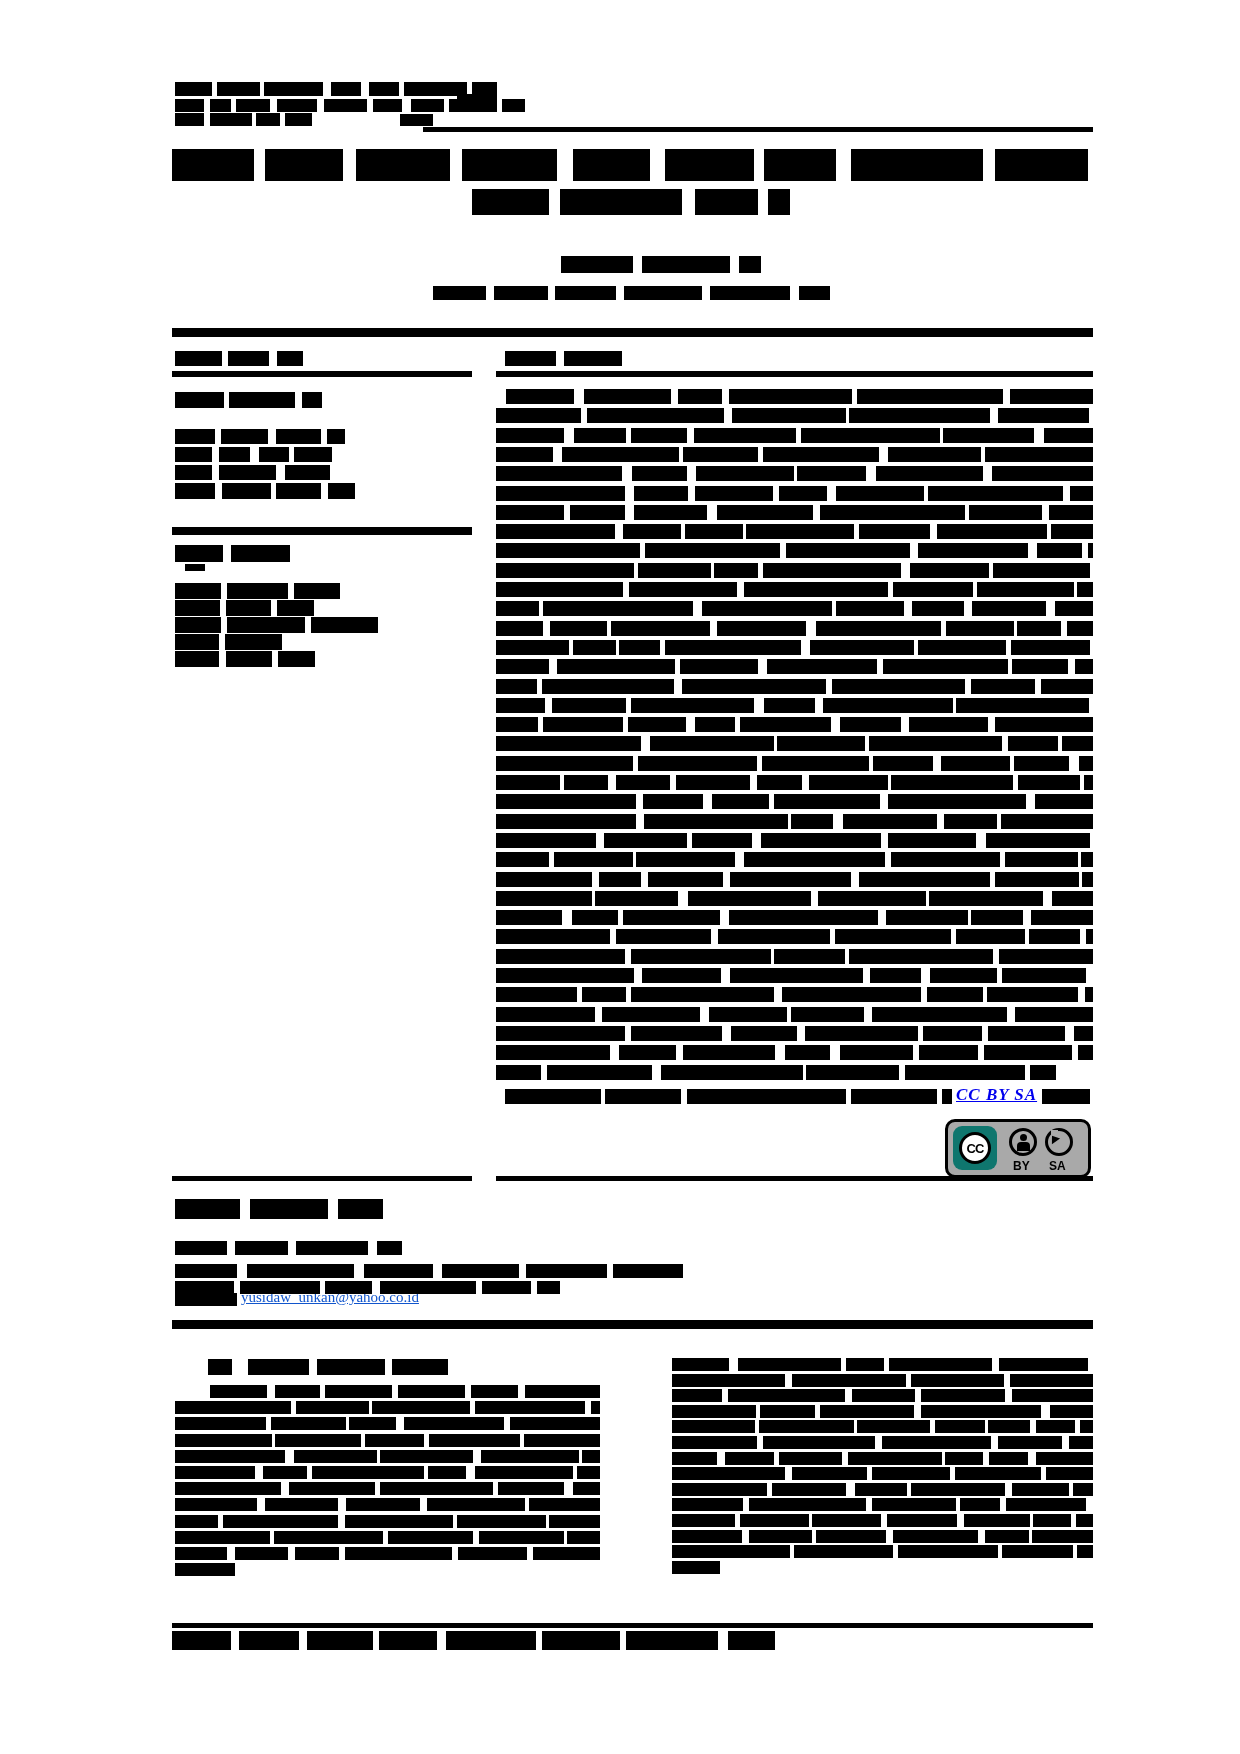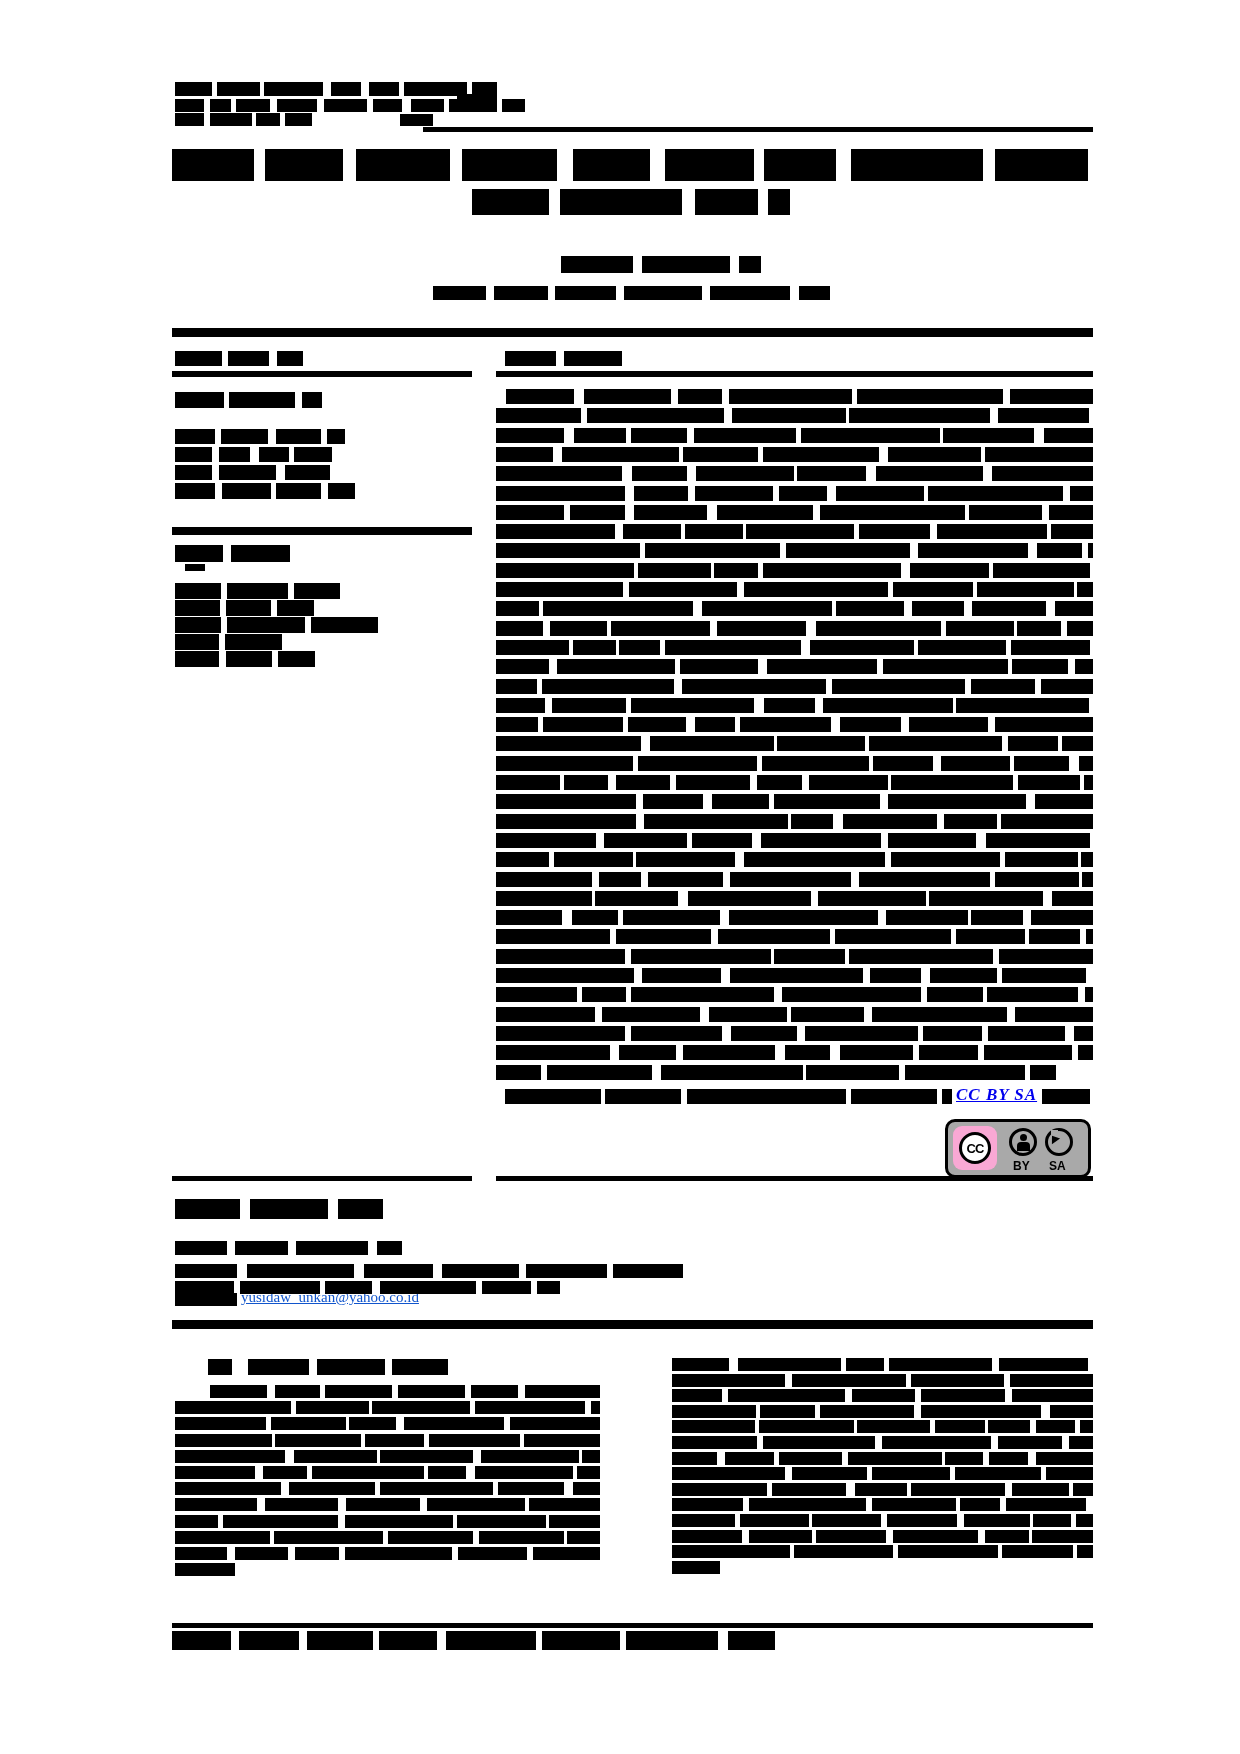--- a/index.html
+++ b/index.html
@@ -49,21 +49,21 @@
     background:#a9a9a9;
     border:3px solid #000;
     border-radius:10px;
     box-sizing:border-box;
     display:block;
     cursor:pointer;
   }
   .badge .cc-wrap{
     position:absolute;left:5px;top:4px;
     width:44px;height:44px;
-    background:#f9a8d4;
+    background:#0f766e;
     border-radius:9px;
     display:flex;align-items:center;justify-content:center;
   }
   .badge .cc-ring{
     width:32px;height:32px;
     border:3.5px solid #000;
     border-radius:50%;
     box-sizing:border-box;
     display:flex;align-items:center;justify-content:center;
     font-family:"Liberation Sans", sans-serif;

